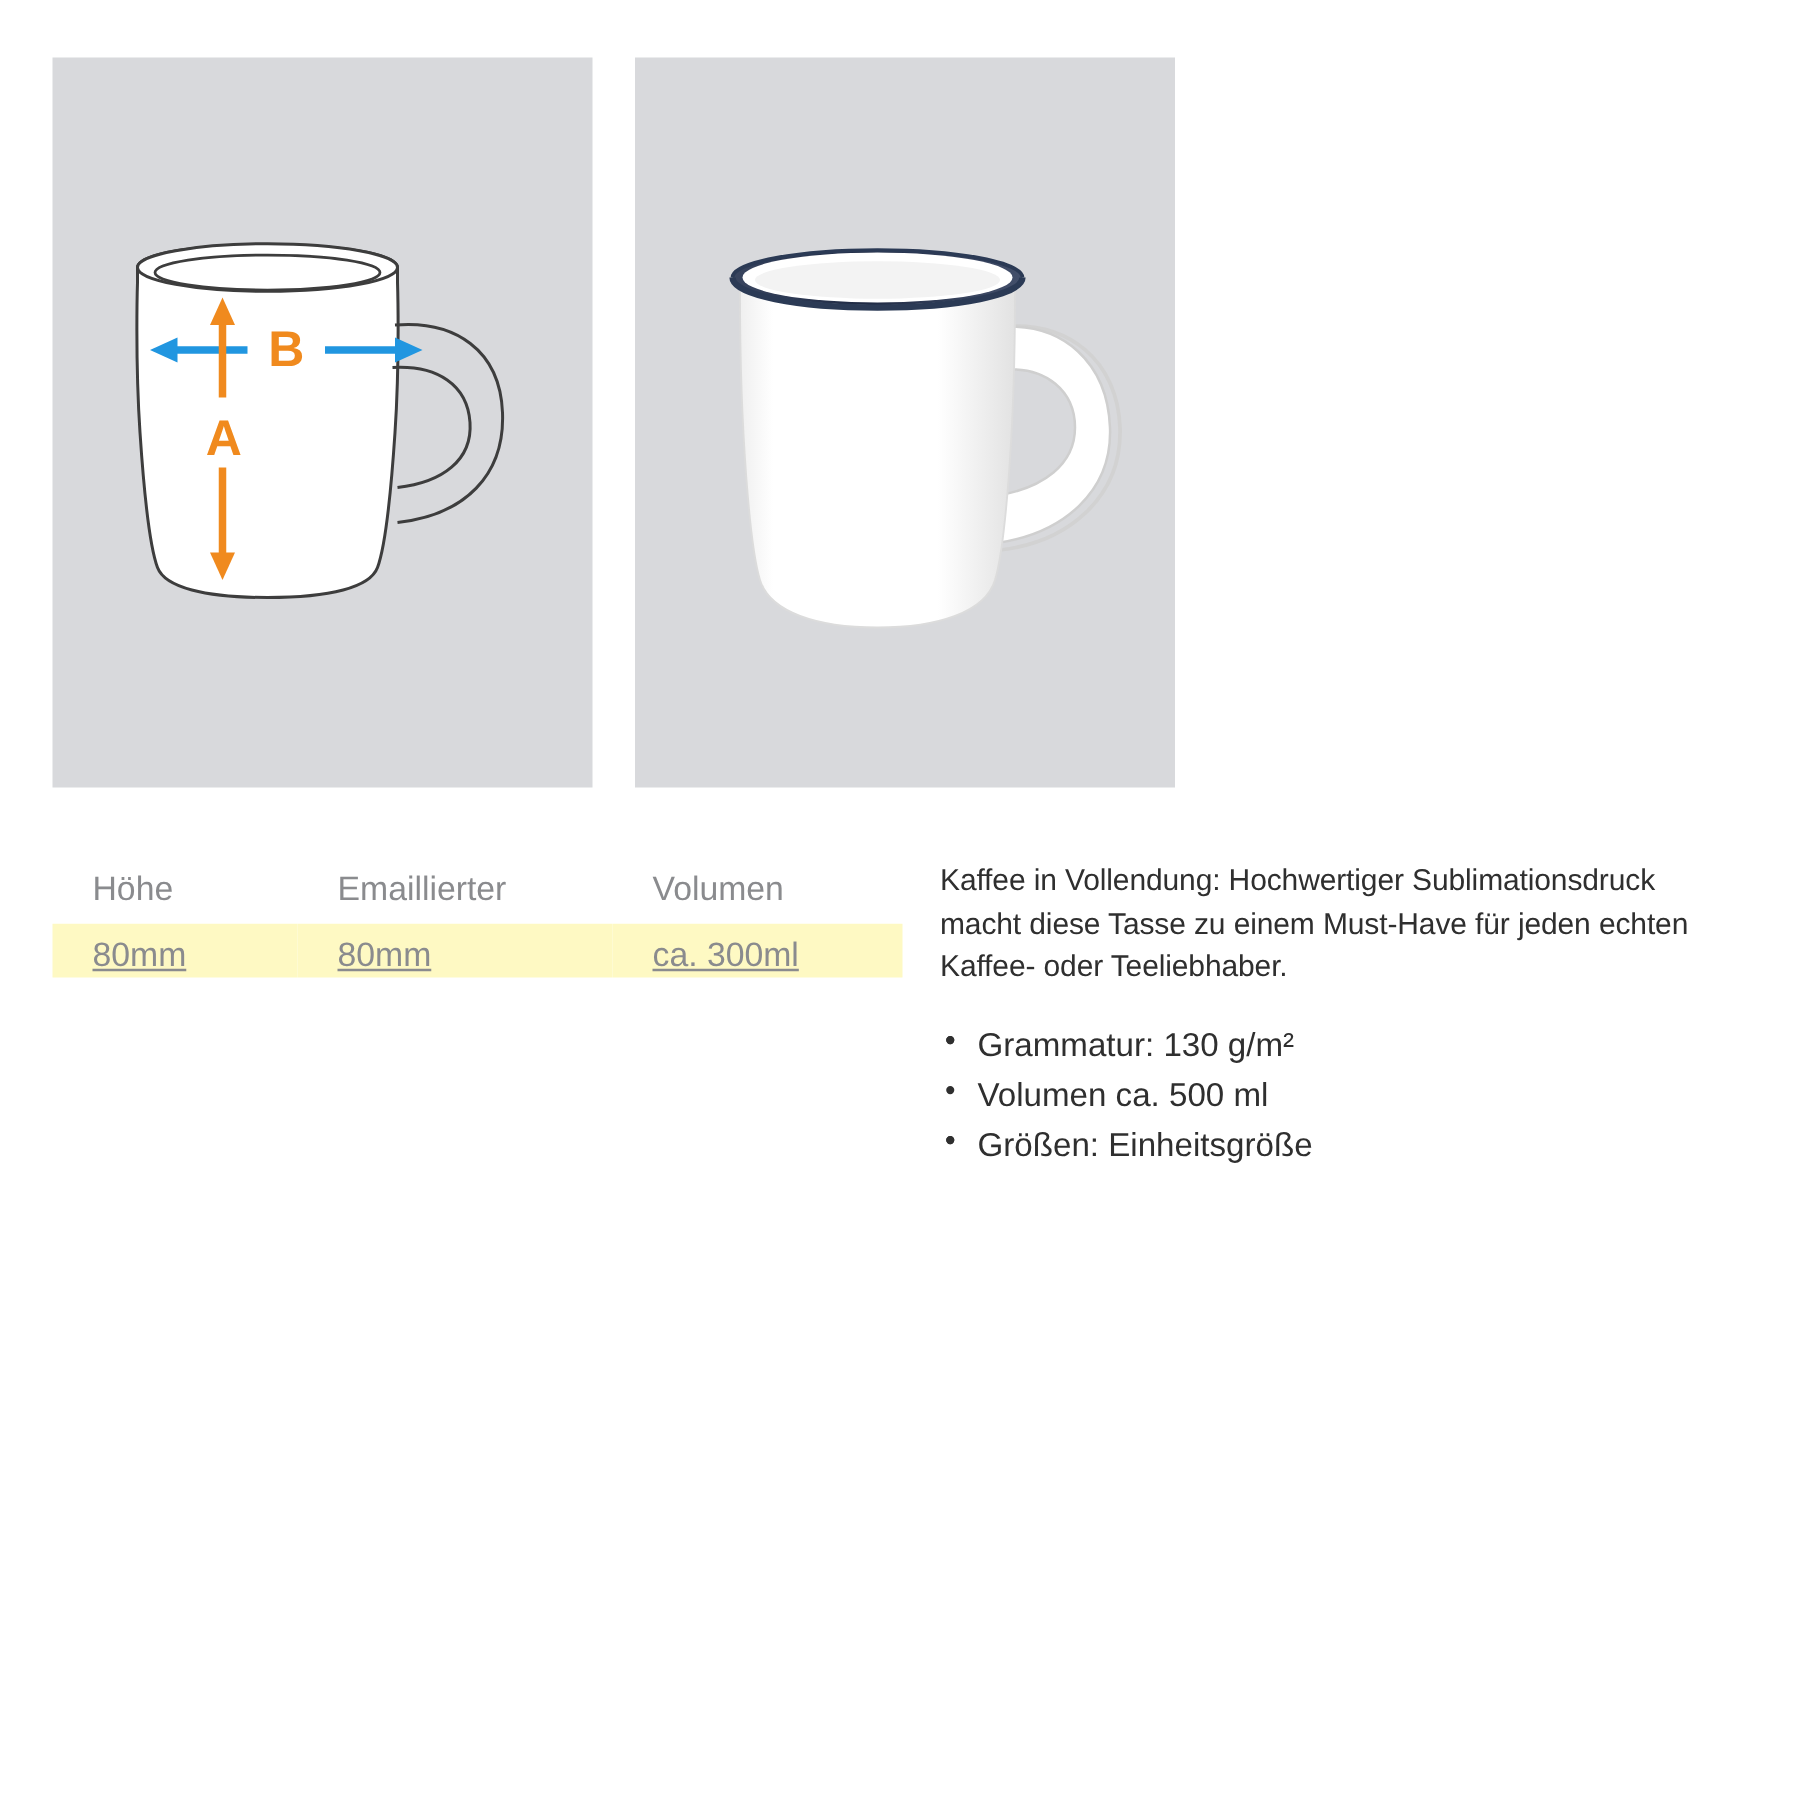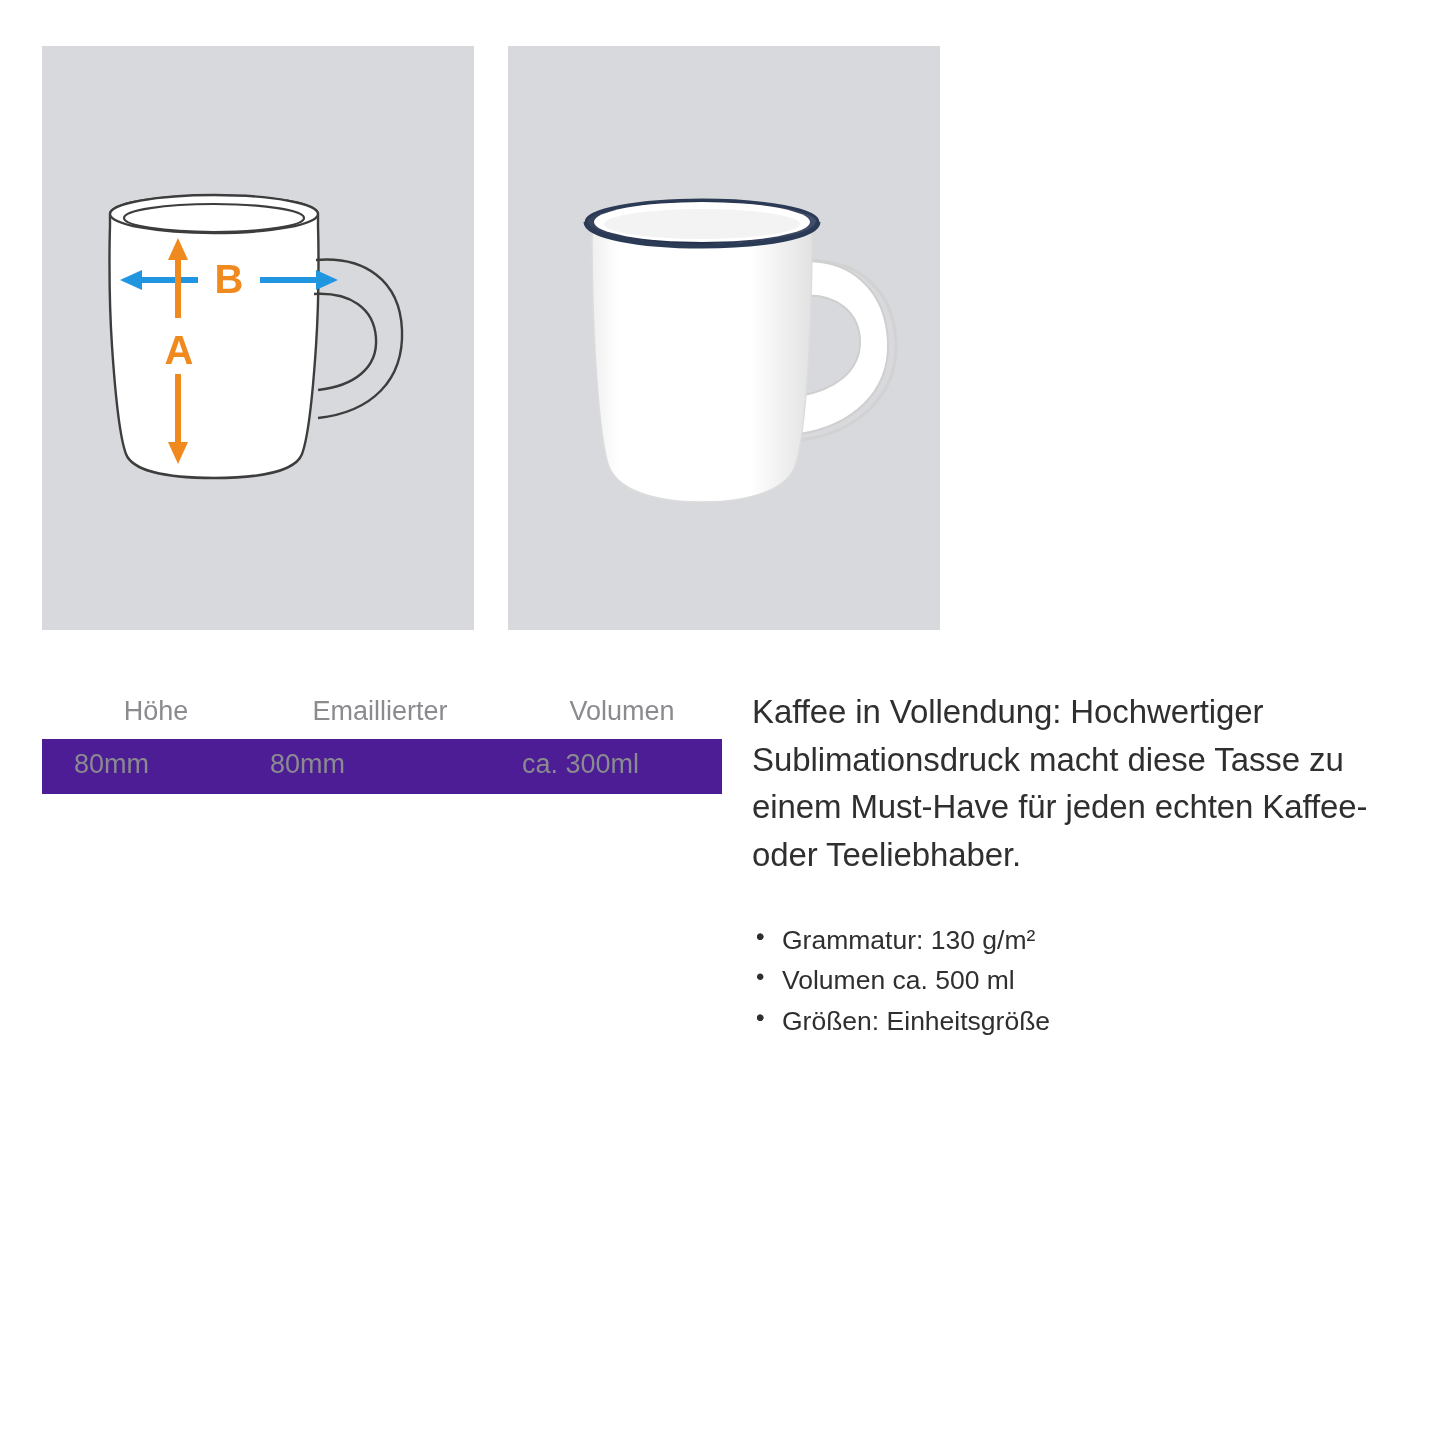--- a/index.html
+++ b/index.html
@@ -58,48 +58,49 @@
   .spec-table {
     position: absolute;
     left: 42px;
     top: 686px;
     width: 680px;
     border-collapse: collapse;
     font-size: 27px;
     color: #8a8b8e;
   }
   .spec-table th {
-    text-align: center;
+    text-align: left;
     font-weight: normal;
     padding: 10px 0 12px 32px;
     color: #8a8b8e;
     background: #ffffff;
   }
   .spec-table td {
     text-align: left;
-    padding: 10px 0 14px 32px;
-    background: #4c1d95;
+    padding: 10px 0 2px 32px;
+    background: #fef9c3;
     color: #8a8b8e;
+    text-decoration: underline;
   }
   .spec-table col.c1 { width: 196px; }
   .spec-table col.c2 { width: 252px; }
   .spec-table col.c3 { width: 232px; }
 
   
   .desc {
     position: absolute;
     left: 752px;
     top: 688px;
     width: 640px;
   }
   .desc-para {
-    font-size: 33px;
+    font-size: 24px;
     line-height: 1.44;
     color: #2f2f2f;
-    margin: 0 0 42px 0;
+    margin: 0 0 24px 0;
     letter-spacing: -0.1px;
   }
   .feature-list {
     list-style: none;
     margin: 0;
     padding: 0;
   }
   .feature-list li {
     font-size: 26.5px;
     line-height: 1.52;

